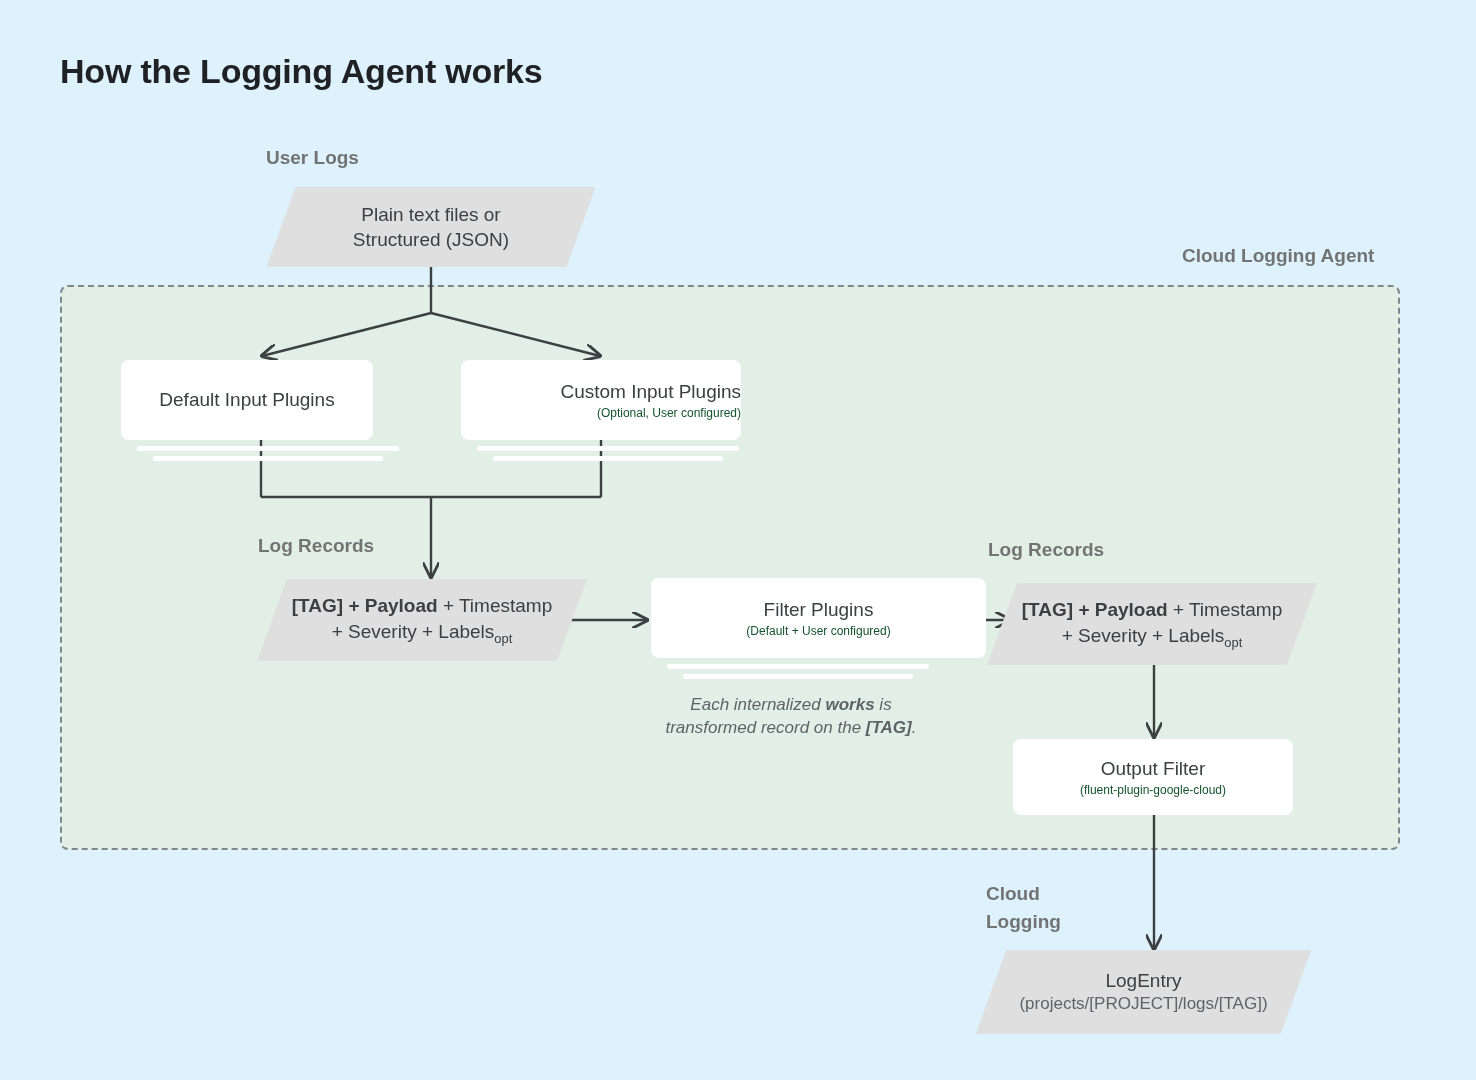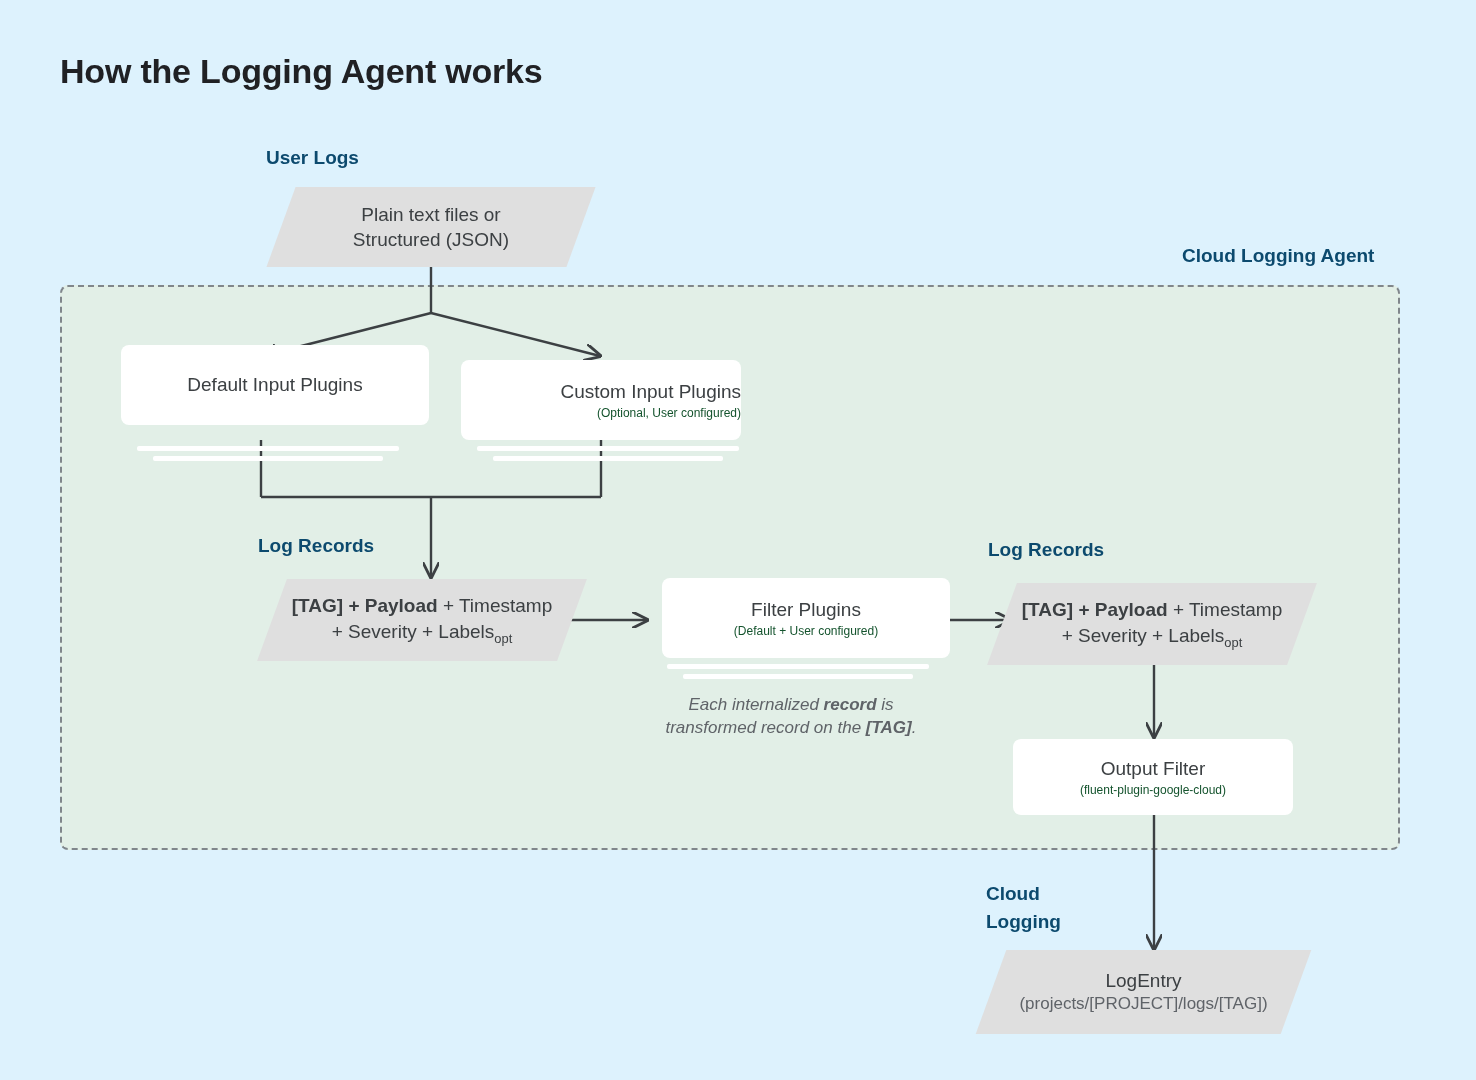--- a/index.html
+++ b/index.html
@@ -33,21 +33,21 @@
     color: #202124;
     letter-spacing: -0.2px;
     white-space: nowrap;
   }
 
   
   .sect-label {
     position: absolute;
     font-size: 19px;
     font-weight: 700;
-    color: #0c4a6e;
+    color: #737373;
     white-space: nowrap;
     line-height: 1.45;
   }
   #label-user-logs      { left: 266px;  top: 144px; }
   #label-cloud-agent    { left: 1182px; top: 242px; }
   #label-log-records-l  { left: 258px;  top: 532px; }
   #label-log-records-r  { left: 988px;  top: 536px; }
   #label-cloud-logging  { left: 986px;  top: 880px; }
 
   
@@ -106,23 +106,23 @@
   .node-title {
     font-size: 19px;
     color: #3c4043;
     line-height: 1.35;
   }
   .node-sub {
     font-size: 12px;
     color: #14532d;
     line-height: 1.35;
   }
-  #box-default-input { left: 121px; top: 345px; width: 308px; height: 80px; }
+  #box-default-input { left: 121px; top: 360px; width: 252px; height: 80px; }
   #box-custom-input  { left: 461px; top: 360px; width: 280px; height: 80px; align-items: flex-end; }
-  #box-filter        { left: 651px; top: 578px; width: 288px; height: 80px; margin-left: 11px; }
+  #box-filter        { left: 651px; top: 578px; width: 335px; height: 80px; }
   #box-output        { left: 1013px; top: 739px; width: 280px; height: 76px; }
 
   
   .sheet {
     position: absolute;
     background: #ffffff;
     height: 5px;
     border-radius: 2px;
   }
 
@@ -216,21 +216,21 @@
   </div>
 
   <div class="sheet" style="left:667px; top:664px; width:262px;"></div>
   <div class="sheet" style="left:683px; top:674px; width:230px;"></div>
   <div class="node-box" id="box-filter">
     <div class="node-title">Filter Plugins</div>
     <div class="node-sub">(Default + User configured)</div>
   </div>
 
   <div class="note">
-    <span>Each internalized </span><span class="bold">record</span><span> is</span><br>
+    <span>Each internalized </span><span class="bold">works</span><span> is</span><br>
     <span>transformed record on the </span><span class="bold">[TAG]</span><span>.</span>
   </div>
 
   <div class="para" id="para-rec-right">
     <div class="para-inner">
       <div class="para-l1">
         <span class="bold">[TAG] + Payload</span><span> + Timestamp</span>
       </div>
       <div class="para-l2">
         <span>+ Severity + Labels</span><sub>opt</sub>

